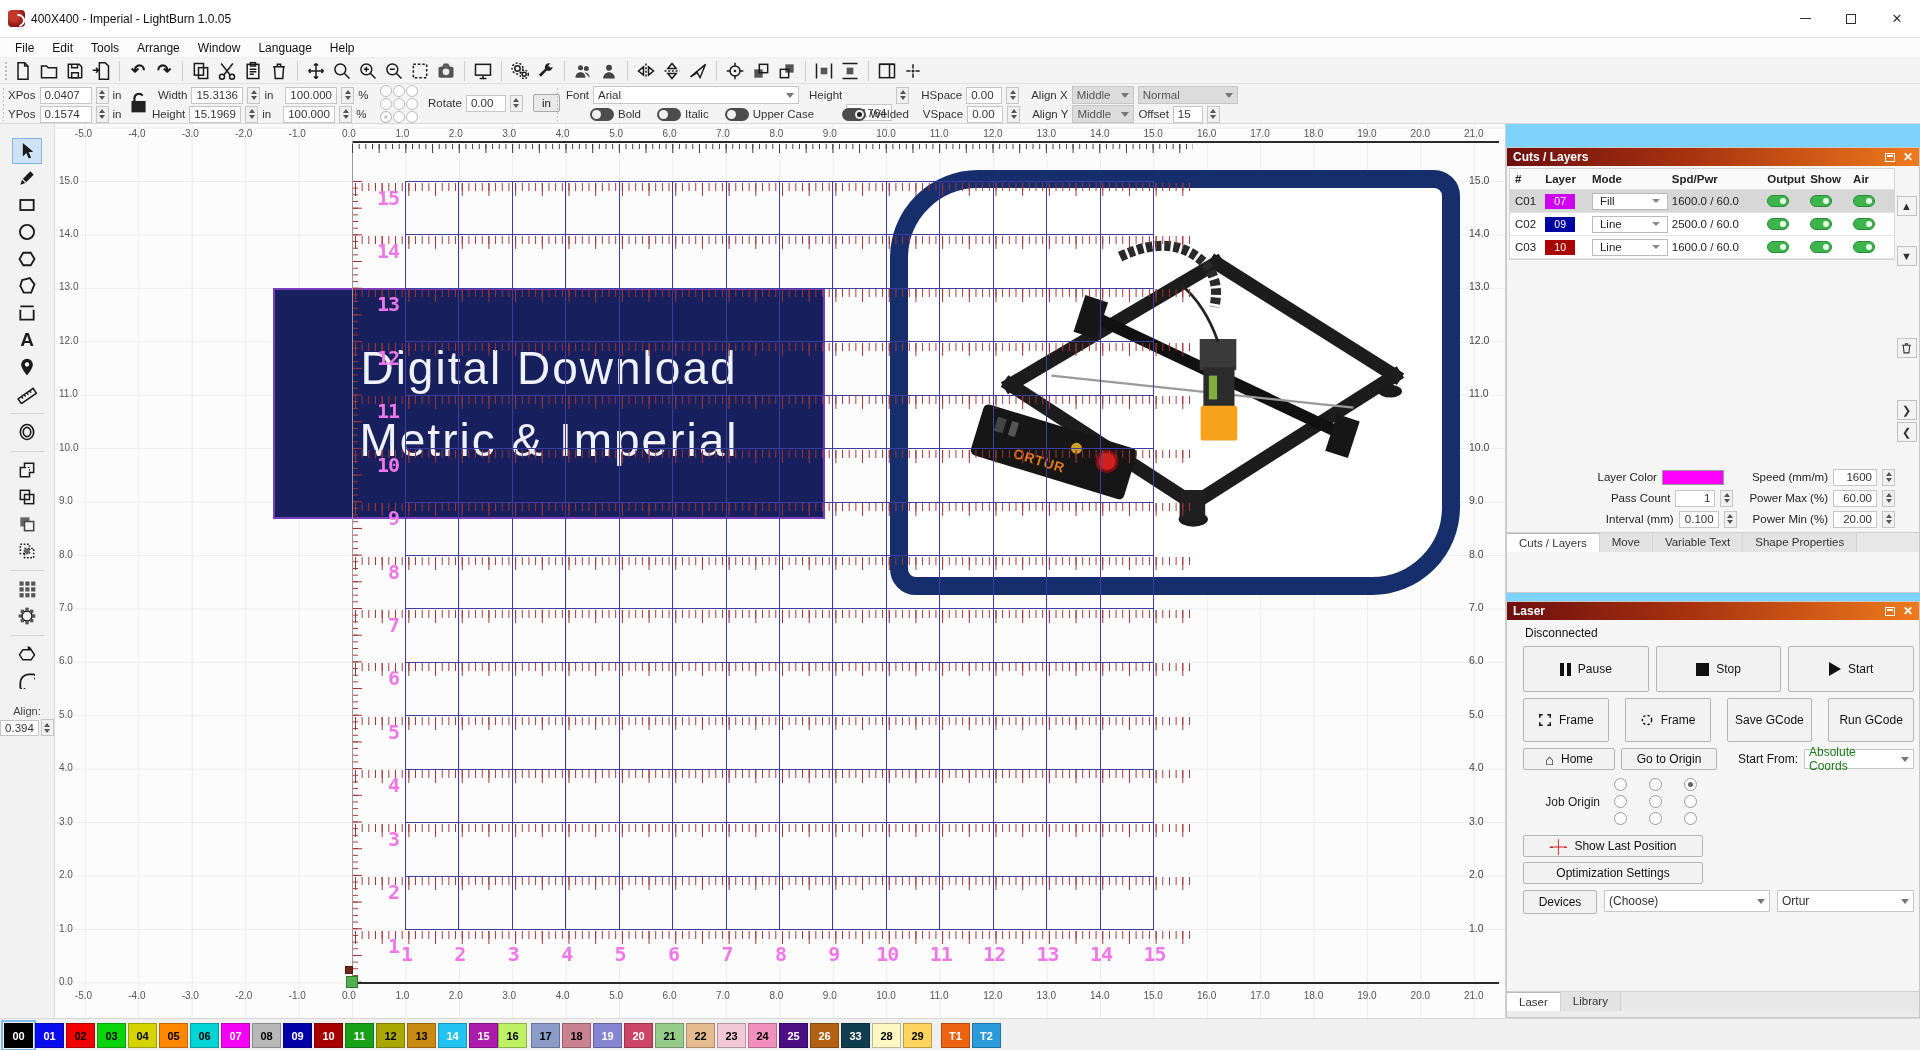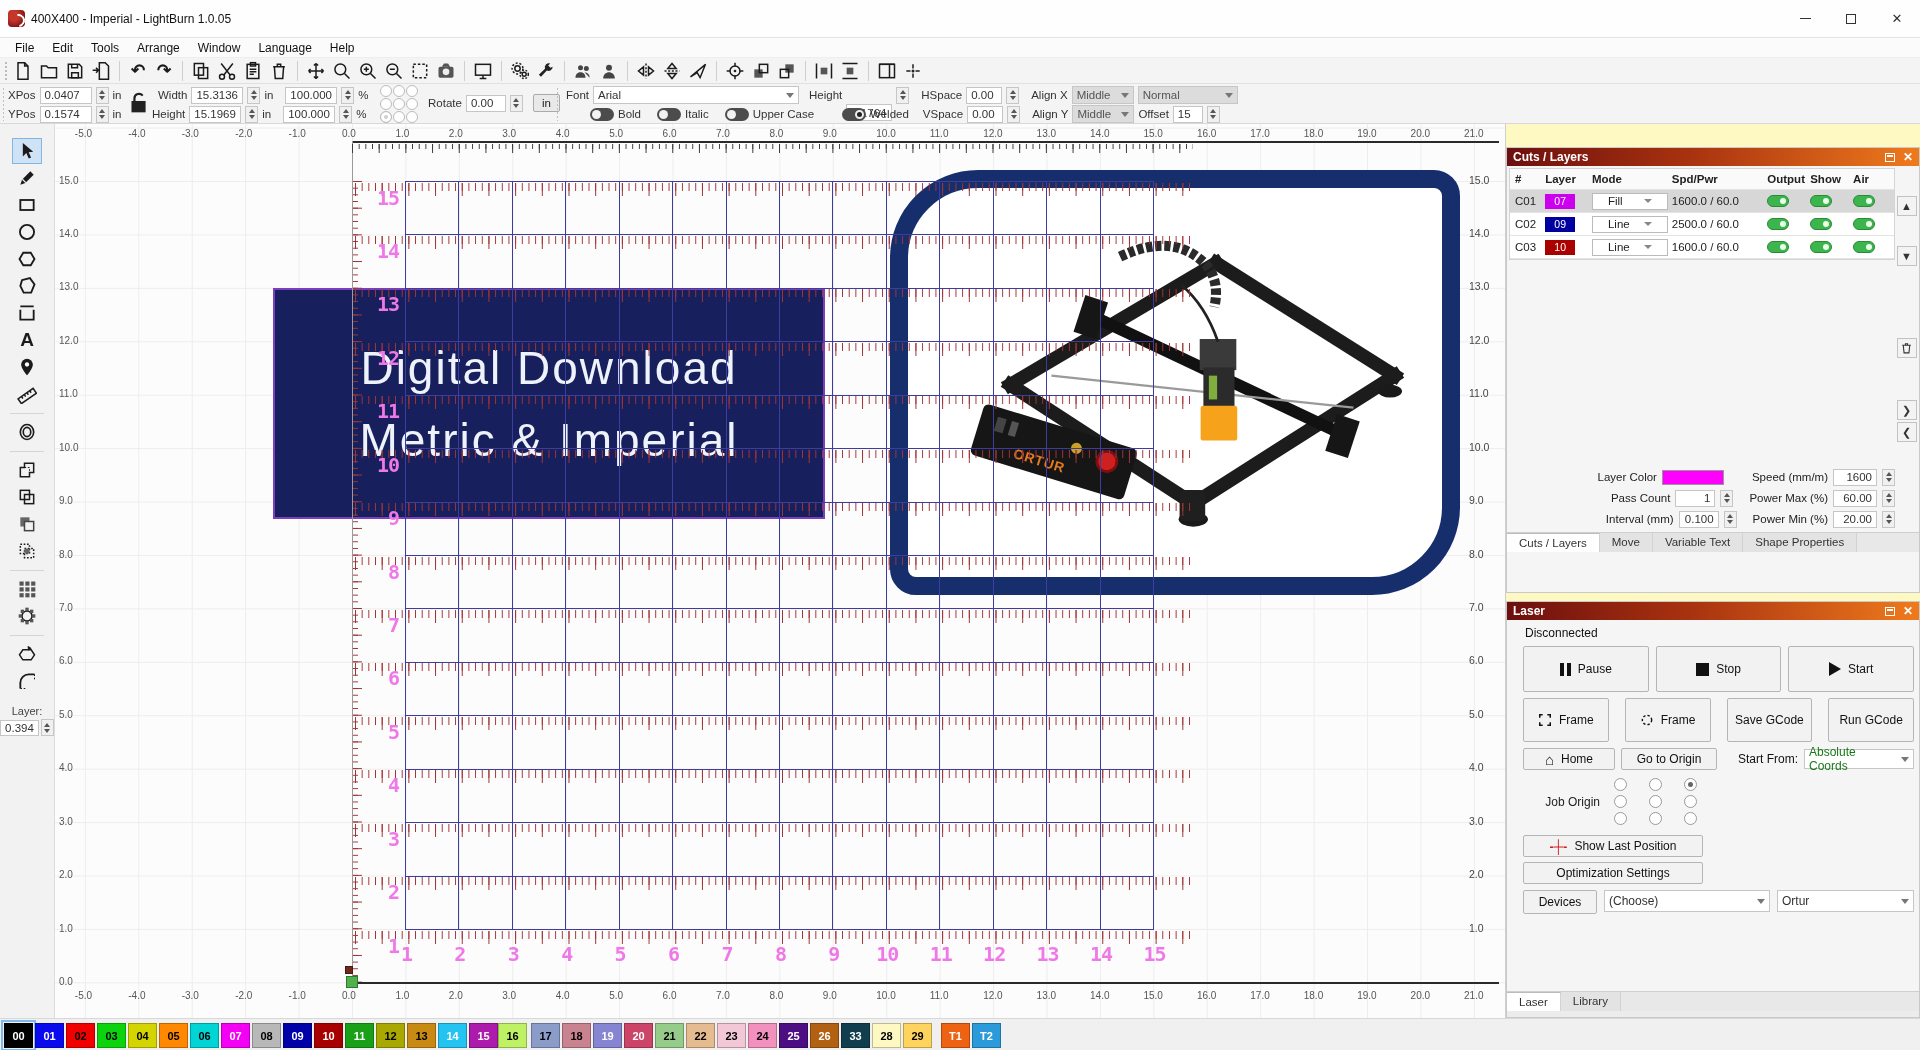--- a/index.html
+++ b/index.html
@@ -81,37 +81,37 @@
     background-size:9px 26.7px,5px 6.68px;}
   .bluegrid{position:absolute;background-image:repeating-linear-gradient(to right,#3d3da0 0 1px,transparent 1px 53.43px),repeating-linear-gradient(to bottom,#3d3da0 0 1px,transparent 1px 53.43px);}
   .pinknum{position:absolute;font-family:"DejaVu Sans Mono",monospace;font-weight:bold;color:#ef78e8;font-size:20px;letter-spacing:-1px;}
   .originG{position:absolute;width:12px;height:12px;background:#53b04e;border:1px solid #2c7a2c;}
   .originR{position:absolute;width:8px;height:8px;background:#6e2a1d;border:1px solid #4a1a10;}
   .navybox{position:absolute;left:218px;top:164px;width:552px;height:231px;background:#171f5d;border:2px solid #7a3fbf;display:flex;flex-direction:column;align-items:center;justify-content:center;gap:18px;}
   .navybox div{color:#eef2fa;font-size:46px;letter-spacing:2px;font-weight:400;}
   .photoframe{position:absolute;left:835px;top:46px;width:570px;height:425px;background:#fff;border:18px solid #162e6b;border-radius:88px 26px 88px 26px;overflow:hidden;}
 
   
-  .rightcol{position:absolute;left:1505px;top:124px;width:415px;height:894px;background:#fef9c3;border-left:1px solid #cfcfcf;padding-top:23px;display:flex;flex-direction:column;}
+  .rightcol{position:absolute;left:1505px;top:124px;width:415px;height:894px;background:#7dd3fc;border-left:1px solid #cfcfcf;padding-top:23px;display:flex;flex-direction:column;}
   .panel{background:#f5f5f5;border:1px solid #c9c9c9;display:flex;flex-direction:column;}
   .ptitle{height:18px;background:linear-gradient(90deg,#6d0f0f,#a9330f 45%,#ef7a1d);color:#fff;font-size:12px;font-weight:bold;display:flex;align-items:center;padding:0 6px;}
   .ptitle .sp{flex:1;}
   .ptitle .pfloat{width:10px;height:9px;border:1.5px solid #fff;margin-right:8px;position:relative;}
   .ptitle .pfloat::after{content:"";position:absolute;left:1px;top:1px;right:1px;height:2px;background:#fff;}
   .ptitle .pclose{color:#fff;font-size:12px;font-weight:bold;}
 
   .cltable{font-size:11.5px;margin:2px 24px 0 2px;border:1px solid #d4d4d4;background:#fff;}
   .clrow{display:flex;align-items:center;height:23px;border-bottom:1px solid #e3e3e3;background:#fff;}
   .clrow.hdr{background:#fafafa;font-weight:bold;color:#222;height:21px;}
   .clrow.sel{background:#d7d7d7;}
   .c-id{width:36px;padding-left:5px;}
   .c-layer{width:48px;display:flex;justify-content:flex-start;}
   .c-layer .sw{width:30px;height:15px;display:flex;align-items:center;justify-content:center;color:#fff;font-size:10.5px;}
   .c-mode{width:82px;}
-  .c-mode .modecombo{width:76px;height:17px;border:1px solid #bbb;background:#fff;display:flex;align-items:center;padding:0 15px;}
+  .c-mode .modecombo{width:76px;height:17px;border:1px solid #bbb;background:#fff;display:flex;align-items:center;padding:0 7px;}
   .c-mode .modecombo .chev{margin-left:auto;width:0;height:0;border-left:4px solid transparent;border-right:4px solid transparent;border-top:4px solid #888;}
   .c-spd{width:96px;}
   .c-out,.c-show,.c-air{width:44px;display:flex;justify-content:flex-start;padding-left:2px;}
   .minitgl{width:22px;height:12px;border-radius:6px;background:#3cb54c;border:1px solid #2b8a38;position:relative;}
   .minitgl::after{content:"";position:absolute;right:2px;top:2px;width:6px;height:6px;border-radius:50%;background:#eaffea;}
   .clempty{height:204px;position:relative;}
   .sidecol{position:absolute;right:2px;width:21px;display:flex;flex-direction:column;align-items:center;}
   .sbtn{width:20px;height:20px;border:1px solid #c2c2c2;background:#f3f3f3;display:flex;align-items:center;justify-content:center;color:#333;font-size:11px;margin-bottom:2px;}
   .clsettings{padding:4px 24px 4px 4px;display:flex;flex-direction:column;gap:3px;font-size:11.5px;color:#222;}
   .clsrow{display:flex;align-items:center;justify-content:flex-end;gap:5px;height:18px;}
@@ -663,21 +663,21 @@
           <path d="M7 7h10l4 6-4 6H7l-4-6z"></path>
           <path d="M13 3l3 2-3 2" fill="#222"></path>
         </svg>
       </div>
       <div class="ltool">
         <svg width="20" height="20" viewBox="0 0 24 24" fill="none" stroke="#1b1b1b" stroke-width="1.8">
           <path d="M4 21v-7a10 10 0 0 1 10-10h7" stroke-width="2.2"></path>
           <path d="M4 21h7M21 4v7" stroke-dasharray="2 2" stroke-width="1.2"></path>
         </svg>
       </div>
-      <div class="radlab">Layer:</div>
+      <div class="radlab">Align:</div>
       <div class="radval">
         <span class="fld">0.394</span>
         <span class="spin">
           <i class="up"></i>
           <i class="dn"></i>
         </span>
       </div>
     </div>
 
   <div class="canvas" id="canvas">

